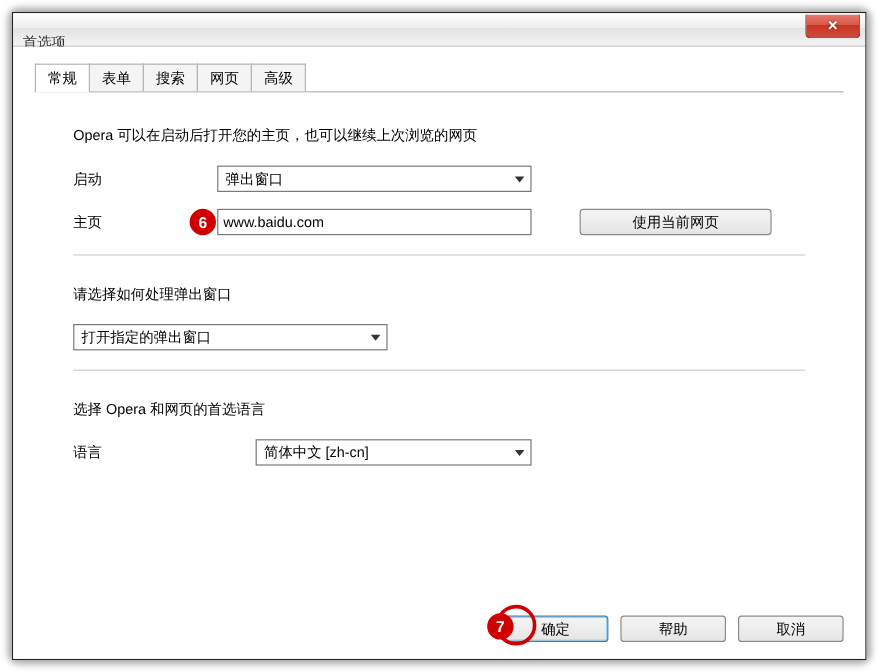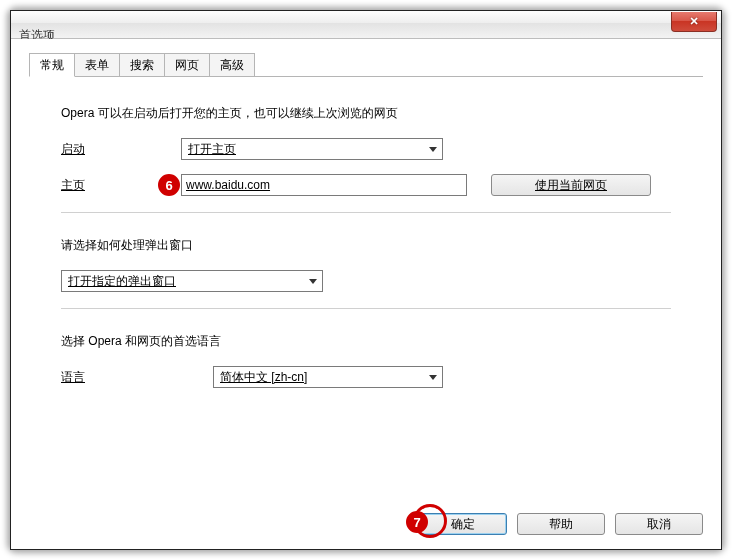--- a/index.html
+++ b/index.html
@@ -85,21 +85,20 @@
   .tab-body {
     padding: 28px 32px 0 32px;
   }
   .section-desc {
     margin-bottom: 16px;
   }
   .row {
     display: flex;
     align-items: center;
     margin-bottom: 14px;
-    text-decoration: underline;
   }
   .row-label {
     width: 120px;
   }
   .select {
     width: 262px;
     height: 22px;
     border: 1px solid #7a7a7a;
     background: #fff;
     display: flex;
@@ -116,21 +115,21 @@
     justify-content: center;
   }
   .select .caret::after {
     content: "";
     border-left: 4px solid transparent;
     border-right: 4px solid transparent;
     border-top: 5px solid #333;
     display: block;
   }
   .textinput {
-    width: 286px;
+    width: 262px;
     height: 22px;
     border: 1px solid #7a7a7a;
     padding: 2px 4px;
     font-family: inherit;
     font-size: 12px;
     outline: none;
     background: #fff;
   }
   .btn {
     height: 22px;
@@ -138,21 +137,21 @@
     background: linear-gradient(#f5f5f5, #e5e5e5);
     padding: 0 10px;
     min-width: 150px;
     text-align: center;
     line-height: 20px;
     border-radius: 3px;
     font-size: 12px;
     font-family: inherit;
   }
   .btn-right {
-    margin-left: 24px;
+    margin-left: 40px;
     min-width: 160px;
   }
   .divider {
     border: none;
     border-top: 1px solid #d0d0d0;
     margin: 16px 0 24px 0;
   }
   .footer {
     position: absolute;
     bottom: 14px;
@@ -209,21 +208,21 @@
         <div class="tab"><span>网页</span></div>
         <div class="tab"><span>高级</span></div>
       </div>
 
       <div class="tab-body">
 
         <div class="section-desc">Opera 可以在启动后打开您的主页，也可以继续上次浏览的网页</div>
         <div class="row">
           <div class="row-label">启动</div>
           <div class="select">
-            <span>打开主页</span>
+            <span>弹出窗口</span>
             <span class="caret"></span>
           </div>
         </div>
         <div class="row" style="position:relative;">
           <div class="row-label">主页</div>
           <input class="textinput" type="text" value="www.baidu.com" style="">
           <button class="btn btn-right"><span>使用当前网页</span></button>
           <div class="anno" style="left:97px; top:0px;">
               <span>6</span>
             </div>

